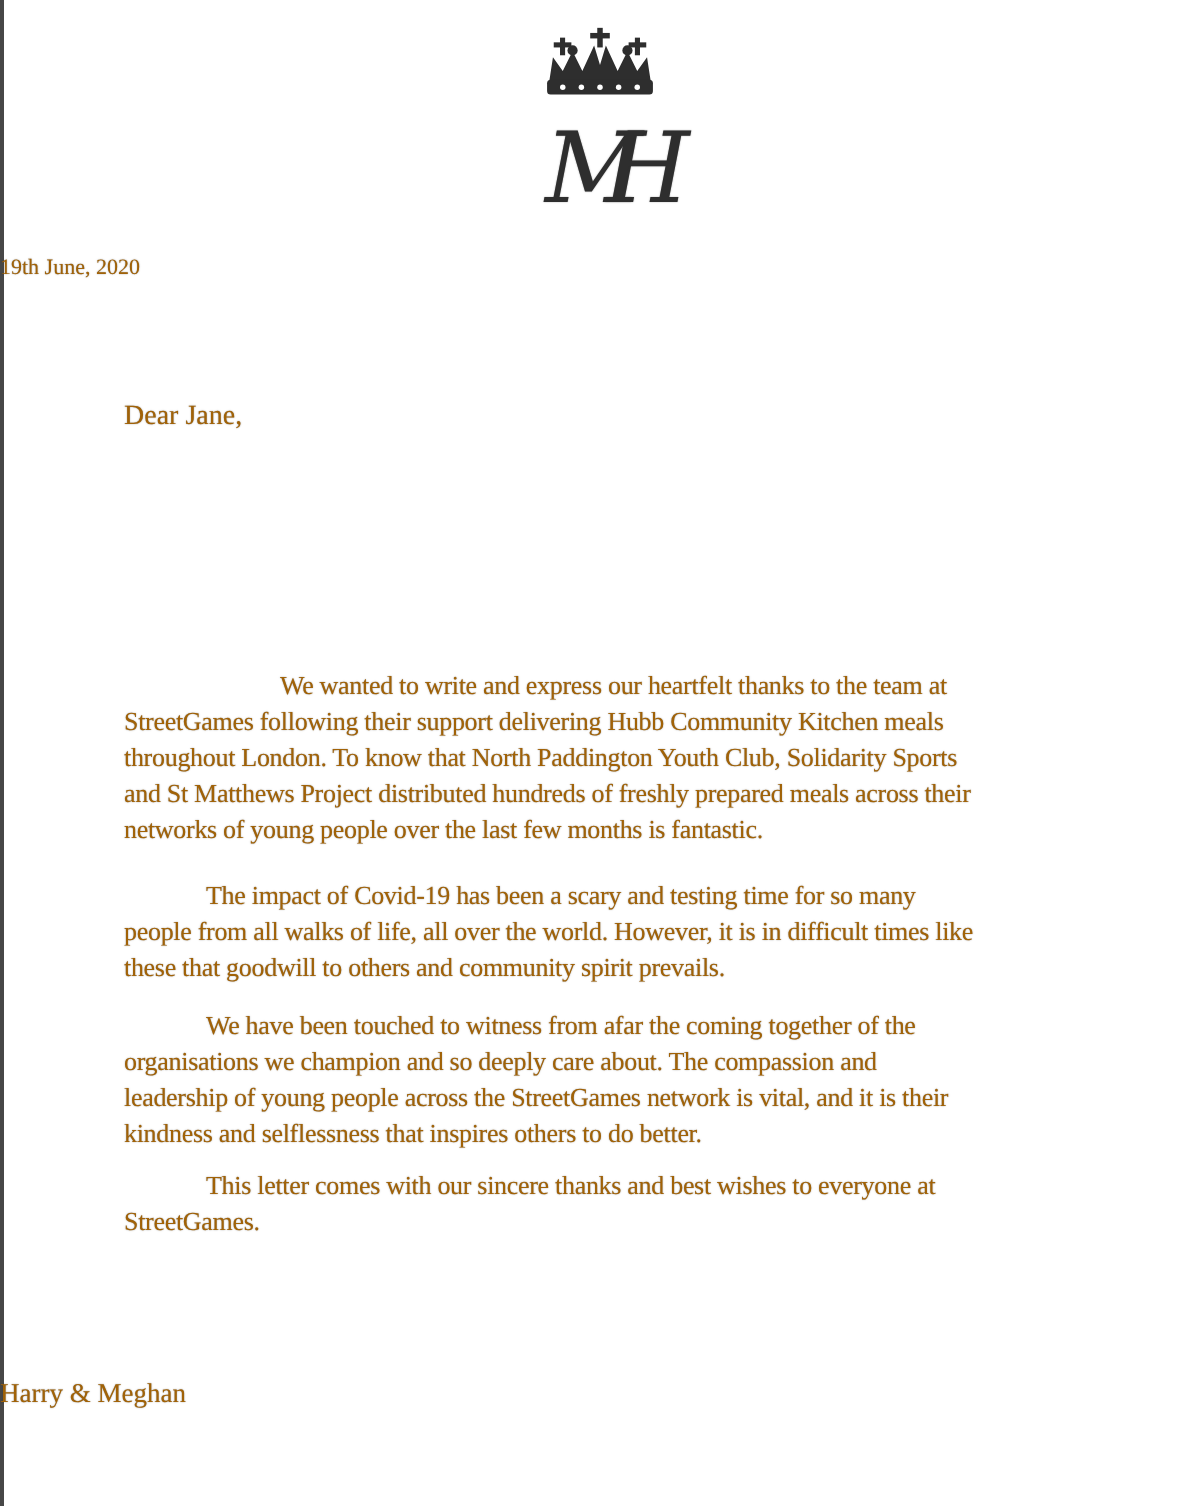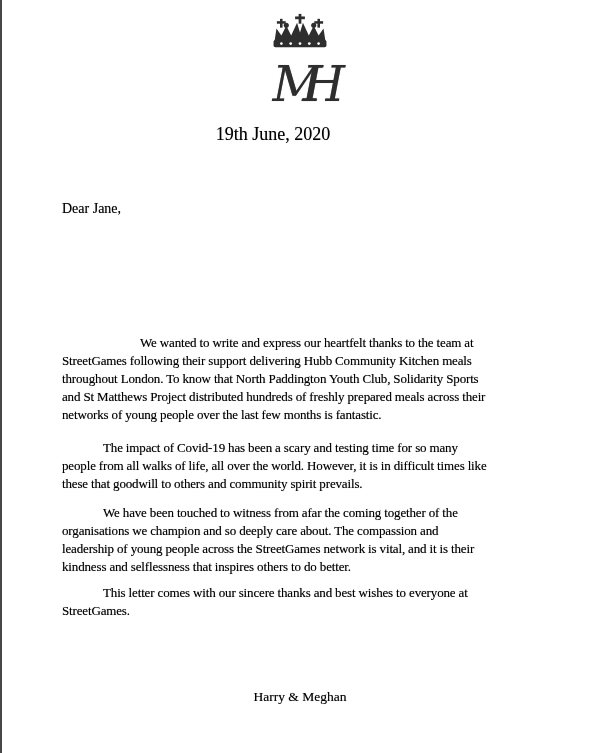--- a/index.html
+++ b/index.html
@@ -6,56 +6,56 @@
   body {
     width: 600px; height: 753px;
     background: #ffffff;
     font-family: "Liberation Serif", "DejaVu Serif", serif;
   }
   .page {
     position: relative;
     width: 600px; height: 753px;
     background: #ffffff;
     overflow: hidden;
-    color: #000000;
+    color: #a16207;
     
     text-shadow: 0 0 0.7px rgba(43,43,43,0.55);
   }
   .edge-line {
     position: absolute; left: 0; top: 0;
     width: 2px; height: 753px;
     background: #474747;
   }
   .crest {
     position: absolute; top: 10px; left: 0; right: 0;
     display: flex; justify-content: center;
   }
   .date {
     position: absolute; top: 125px; left: 0;
-    width: 546px; text-align: center;
-    font-size: 18px; line-height: 18px;
+    width: 546px; text-align: left;
+    font-size: 11px; line-height: 18px;
   }
   .salutation {
     position: absolute; top: 200px; left: 62px;
     font-size: 14px; line-height: 18px;
   }
   .para {
     position: absolute; left: 62px; width: 486px;
     font-size: 13px; line-height: 18px;
     letter-spacing: -0.15px;
     white-space: pre;
     margin-top: 42px;
   }
   .para-1 { top: 292px; text-indent: 78px; }
   .para-2 { top: 397px; text-indent: 41px; }
   .para-3 { top: 462px; text-indent: 41px; }
   .para-4 { top: 542px; text-indent: 41px; }
   .signature {
     position: absolute; top: 688px; left: 0;
-    width: 600px; text-align: center;
+    width: 600px; 
     font-size: 13.5px; line-height: 18px;
   }
 </style>
 </head>
 <body>
 
 <div class="page">
 
   <div class="edge-line"></div>
 

